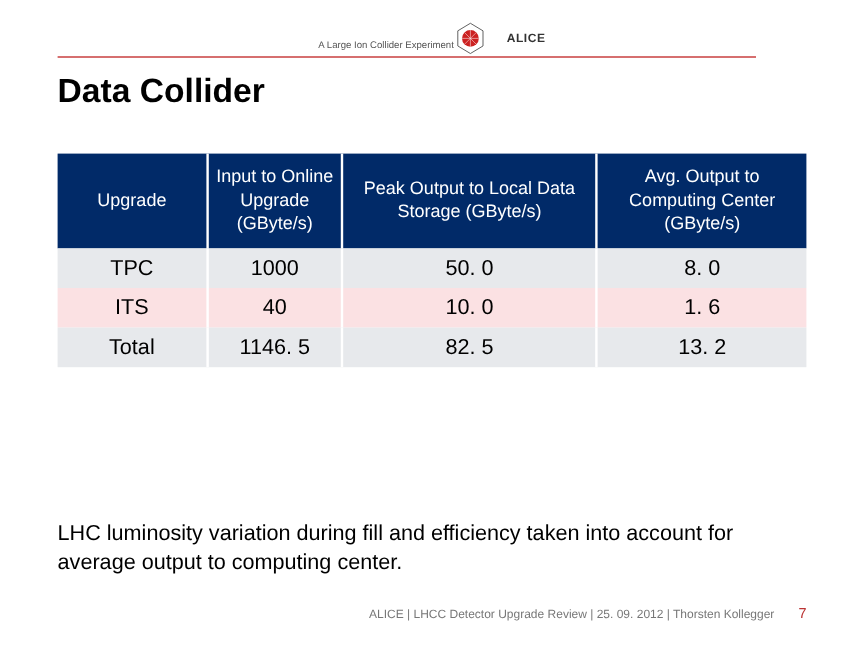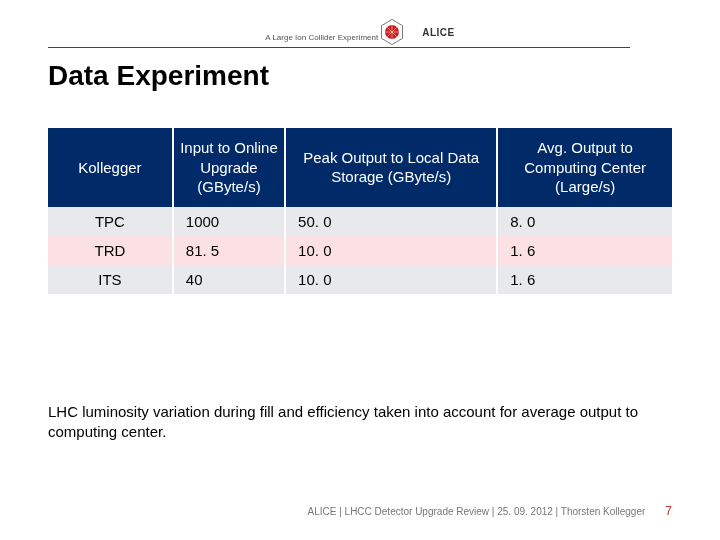--- a/index.html
+++ b/index.html
@@ -75,37 +75,37 @@
     font-size: 15px;
     padding: 10px 6px;
     border-left: 2px solid #fff;
     border-right: 2px solid #fff;
     vertical-align: middle;
     line-height: 1.3;
   }
   th:first-child { border-left: none; }
   th:last-child { border-right: none; }
   td {
-    font-size: 15px;
+    font-size: 18px;
     padding: 6px 12px;
     border-left: 2px solid #fff;
     border-right: 2px solid #fff;
     margin-left: 16px;
   }
   td:first-child { border-left: none; text-align: center; }
   td:last-child { border-right: none; }
-  td.num { text-align: left; }
+  td.num { text-align: center; }
   tbody tr:nth-child(odd) td { background: #e7e9ec; }
   tbody tr:nth-child(even) td { background: #fbe1e3; }
   .caption {
     position: absolute;
-    top: 402px;
+    top: 432px;
     left: 48px;
     right: 48px;
-    font-size: 15px;
+    font-size: 18px;
     line-height: 1.35;
   }
   .footer {
     position: absolute;
     bottom: 22px;
     right: 48px;
     font-size: 10px;
     color: #777;
     display: flex;
     align-items: baseline;
@@ -132,56 +132,56 @@
           <line x1="20" y1="20" x2="13" y2="27"></line>
         <line x1="20" y1="20" x2="10" y2="20"></line>
           <line x1="20" y1="20" x2="13" y2="13"></line>
       </g>
     </svg>
     <span class="logo-text">ALICE</span>
   </div>
   <hr>
 </div>
 
-<h1 class="title">Data Experiment</h1>
+<h1 class="title">Data Collider</h1>
 
 <div class="table-wrap">
   <table>
     <colgroup>
         <col class="c0">
         <col class="c1">
         <col class="c2">
         <col class="c3">
       </colgroup>
     <thead>
       <tr>
-        <th>Kollegger</th>
+        <th>Upgrade</th>
         <th>Input to Online Upgrade (GByte/s)</th>
         <th>Peak Output to Local Data Storage (GByte/s)</th>
-        <th>Avg. Output to Computing Center (Large/s)</th>
+        <th>Avg. Output to Computing Center (GByte/s)</th>
       </tr>
     </thead>
     <tbody>
       <tr>
         <td>TPC</td>
         <td class="num">1000</td>
         <td class="num">50. 0</td>
         <td class="num">8. 0</td>
       </tr>
       <tr>
-        <td>TRD</td>
-        <td class="num">81. 5</td>
+        <td>ITS</td>
+        <td class="num">40</td>
         <td class="num">10. 0</td>
         <td class="num">1. 6</td>
       </tr>
       <tr>
-        <td>ITS</td>
-        <td class="num">40</td>
-        <td class="num">10. 0</td>
-        <td class="num">1. 6</td>
+        <td>Total</td>
+        <td class="num">1146. 5</td>
+        <td class="num">82. 5</td>
+        <td class="num">13. 2</td>
       </tr>
     </tbody>
   </table>
 </div>
 
 <p class="caption">LHC luminosity variation during fill and efficiency taken into account for average output to computing center.</p>
 
 <div class="footer">
   <span>ALICE |  LHCC Detector Upgrade Review | 25. 09. 2012 | Thorsten Kollegger</span>
   <span class="pagenum">7</span>

